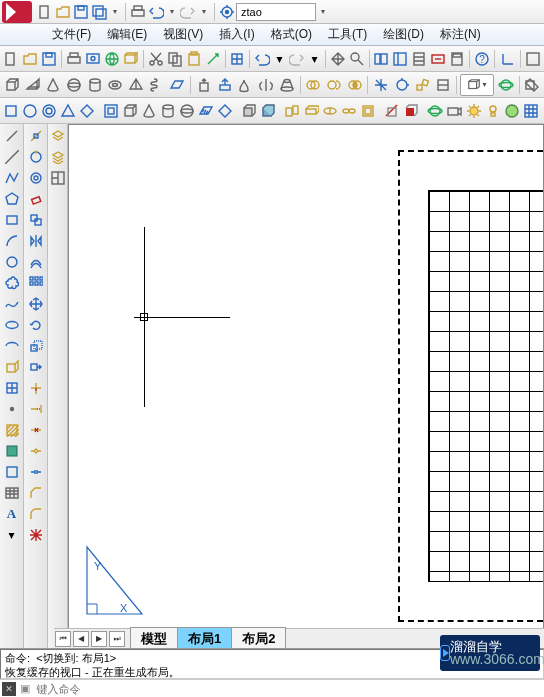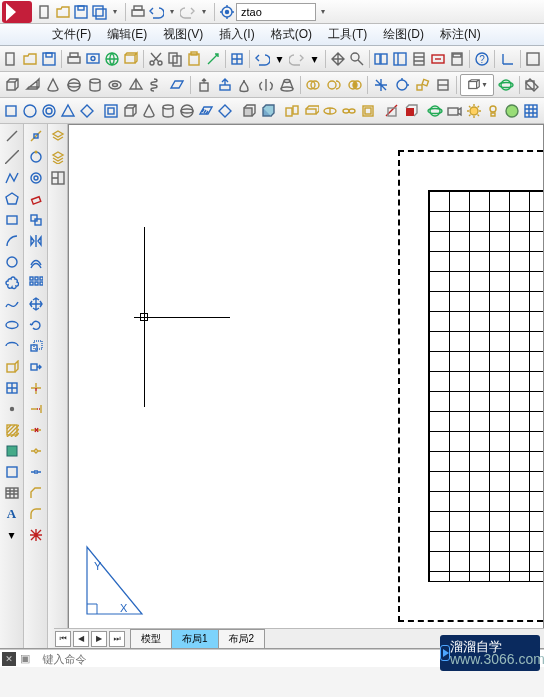--- a/index.html
+++ b/index.html
@@ -45,29 +45,29 @@
   
   
   .paper { position:absolute; right:0; top:15px; bottom:15px; width:155px; background:#fff; }
   .paper-dash { position:absolute; inset:10px 0 10px 10px; border:2px dashed #000; border-right:none; }
   .paper-inner { position:absolute; top:50px; right:0; bottom:50px; left:40px; border:1px solid #000; border-right:none; background-image:linear-gradient(#000 1px,transparent 1px),linear-gradient(90deg,#000 1px,transparent 1px); background-size:20px 20px; }
 
   
   .tabstrip { position:absolute; left:54px; right:0; bottom:49px; height:20px; background:#eee; display:flex; align-items:center; border-top:1px solid #bbb; }
   .tabnav { display:flex; margin-right:4px; }
   .tabnav .nb { width:16px;height:16px;border:1px solid #999;background:#fff;display:flex;align-items:center;justify-content:center;font-size:8px;color:#333;margin:0 1px; }
-  .tab { padding:2px 10px; border:1px solid #999; border-bottom:none; background:#f5f5f5; font-size:10px; position:relative; margin-right:-1px; }
+  .tab { padding:2px 10px; border:1px solid #999; border-bottom:none; background:#f5f5f5; font-size:13px; position:relative; margin-right:-1px;font-weight:bold; }
   .tab.active { background:#7dd3fc; }
 
   
   .cmdzone { position:absolute; left:0; right:0; bottom:0; height:49px; background:#f4f4f4; border-top:1px solid #999; }
   .cmdhist { height:30px; background:#fff; border:1px inset #ccc; font-size:11px; color:#000; padding:1px 4px; overflow:hidden; line-height:14px; }
   .cmdline { height:18px; display:flex; align-items:center; border-top:1px solid #ccc; background:#fff; }
   .cmdclose { width:14px;height:14px;background:#444;color:#ccc;font-size:9px;display:flex;align-items:center;justify-content:center;margin:0 2px; }
-  .cmdline input { flex:1; border:0; font-size:11px; color:#888; padding-left:12px; }
+  .cmdline input { flex:1; border:0; font-size:11px; color:#888; padding-left:6px; }
   
   
   .wm { position:absolute; right:4px; bottom:26px; width:100px; height:36px; background:#0a2a5e; color:#fff; display:flex; align-items:center; justify-content:space-between; font-size:13px; border-radius:3px; gap:0; }
   .wm .play { width:16px;height:16px;border:1.5px solid #4da6ff;border-radius:3px;display:flex;align-items:center;justify-content:center; }
   .wm .play::before{content:"";border-left:6px solid #4da6ff;border-top:4px solid transparent;border-bottom:4px solid transparent;margin-left:2px;}
   .wm .txt { display:flex;flex-direction:column;line-height:13px; }
   .wm .txt .s { font-size:14px;color:#9bb;}
   
   
   .ico line, .ico rect, .ico circle, .ico polyline, .ico path, .ico polygon, .ico ellipse { stroke:#2a5; stroke-width:1.4; fill:none; }
@@ -882,20 +882,24 @@
     <div class="nb">◀</div>
     <div class="nb">▶</div>
     <div class="nb">⏭</div>
   </div>
   <div class="tab">模型</div>
   <div class="tab active">布局1</div>
   <div class="tab">布局2</div>
 </div>
 
 <div class="cmdzone">
+  <div class="cmdhist">
+    <span>命令:</span>&nbsp;&nbsp;<span>&lt;切换到: 布局1&gt;</span><br>
+    <span>恢复缓存的视口 - 正在重生成布局。</span>
+  </div>
   <div class="cmdline">
     <div class="cmdclose">✕</div>
     <span style="font-size:11px;color:#888;padding-left:2px">▣</span>
     <input placeholder="键入命令" style="">
   </div>
 </div>
 
 <div class="wm">
   <div class="play"></div>
   <div class="txt">

